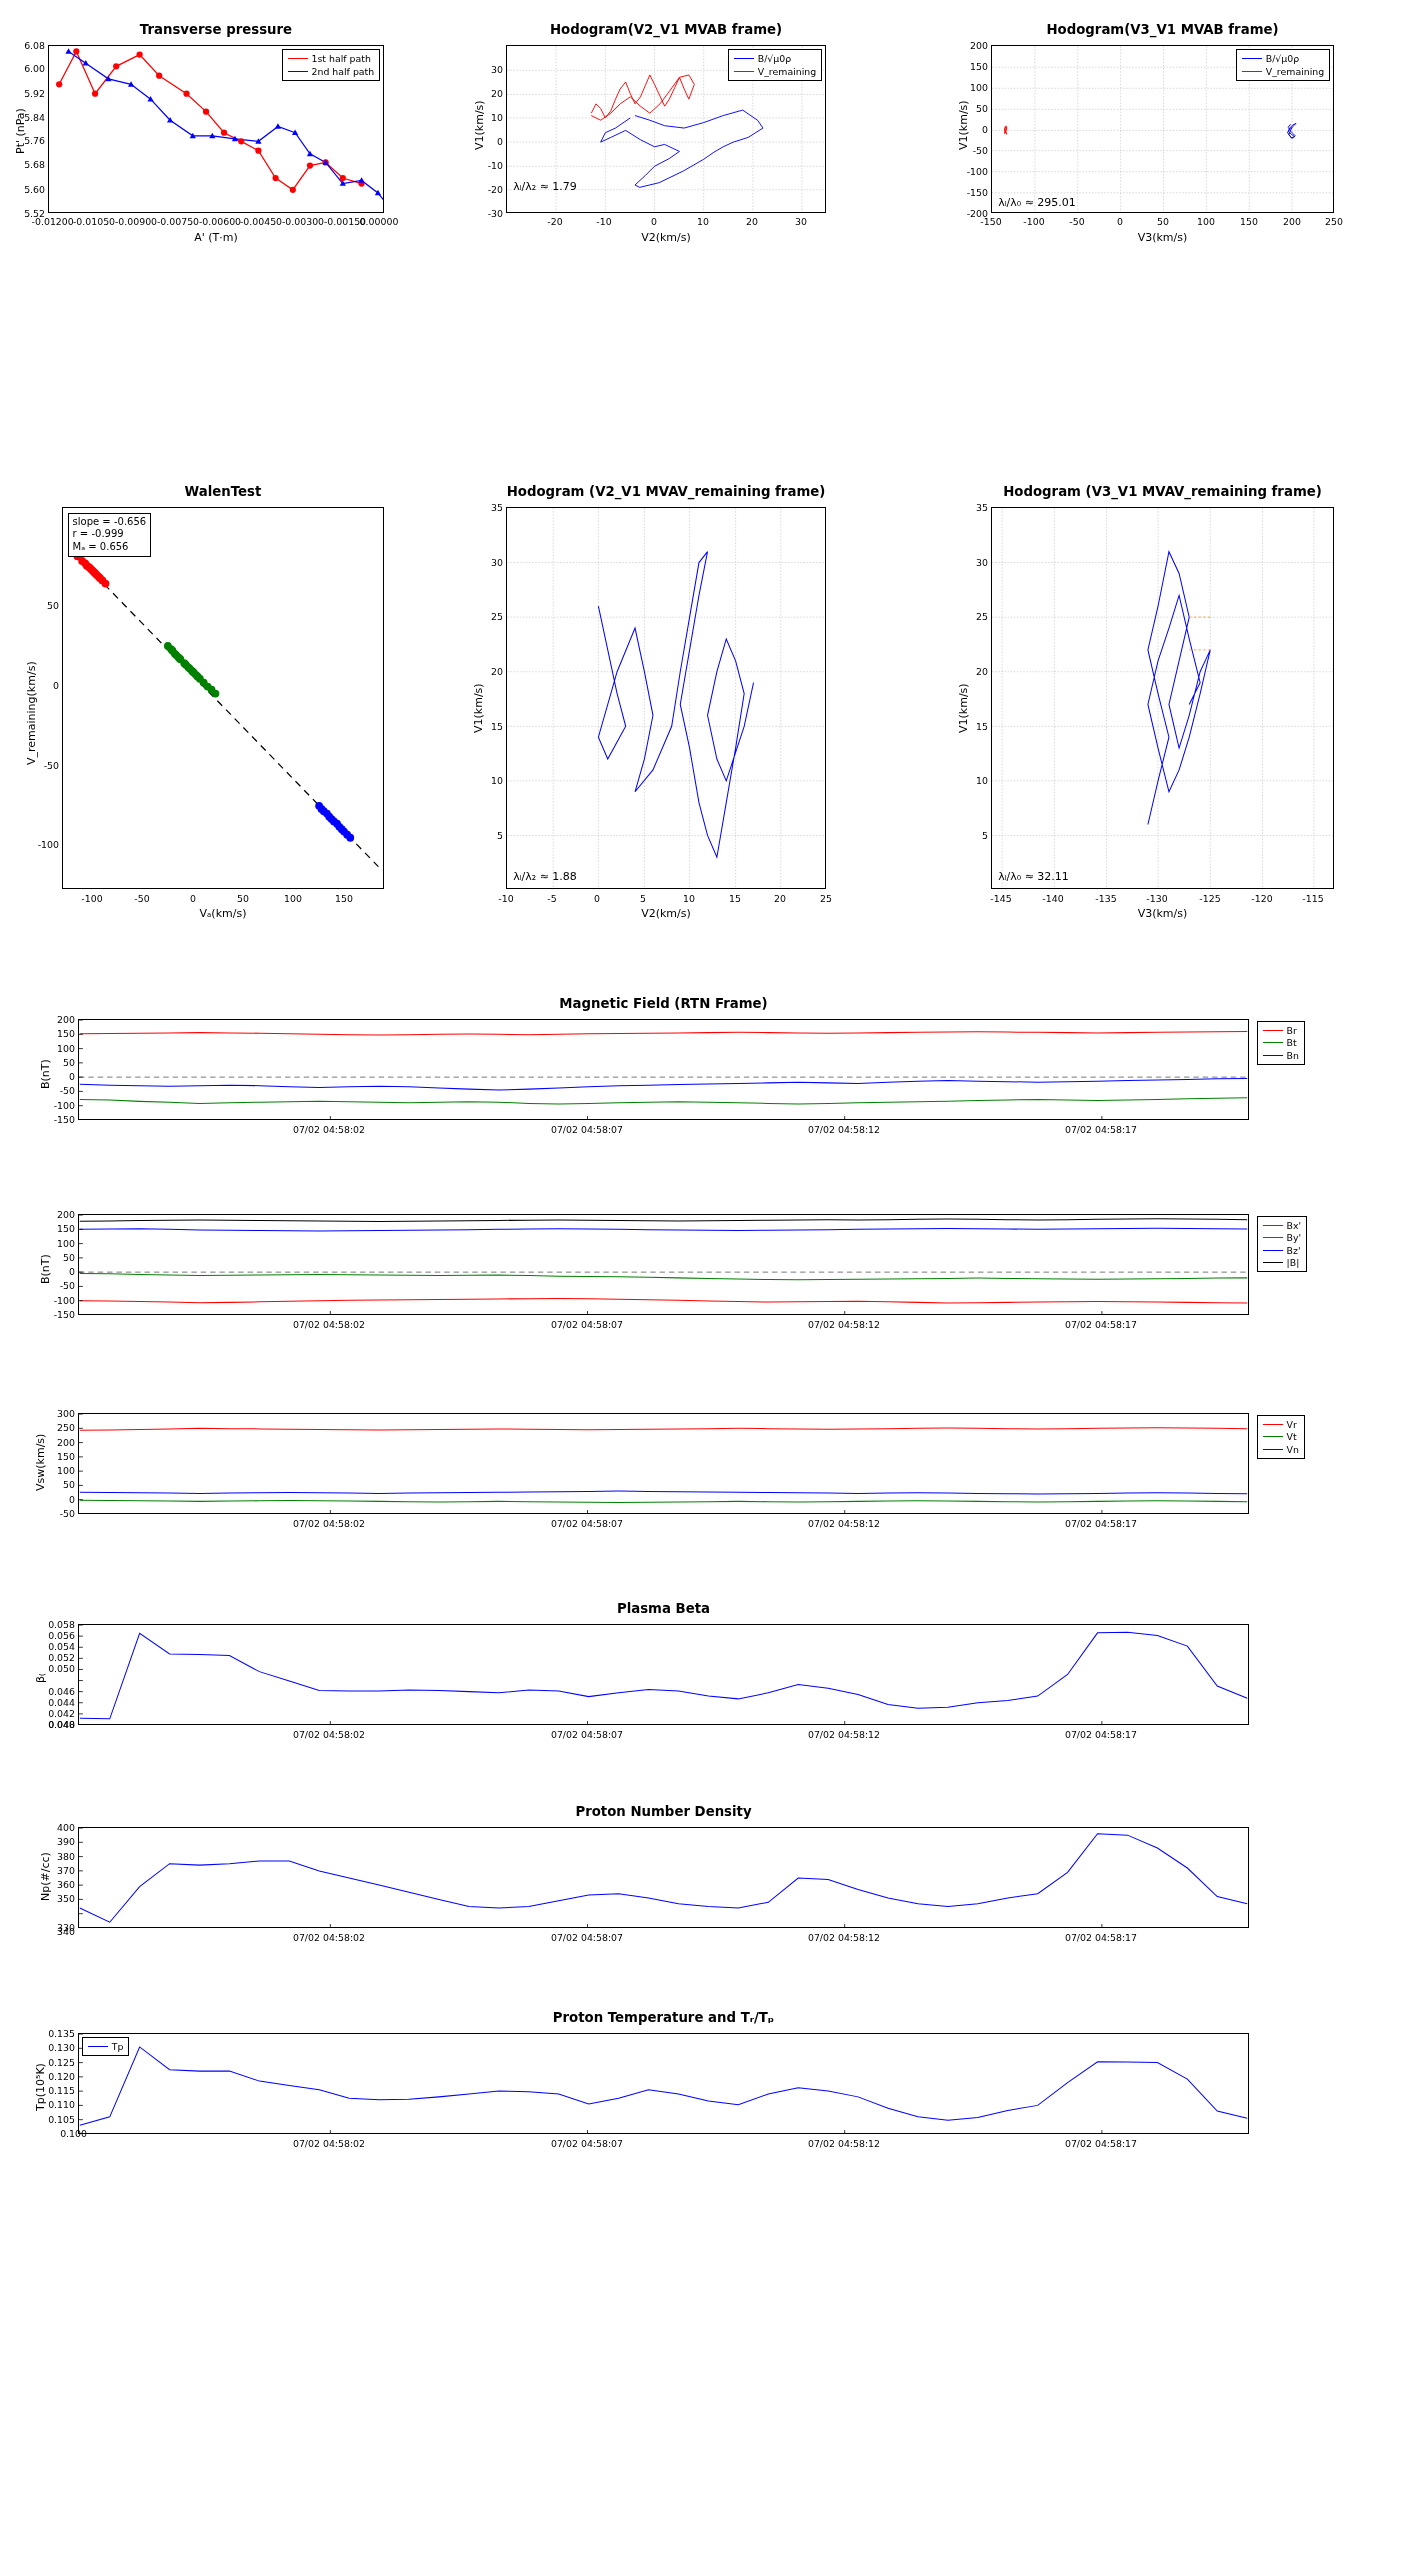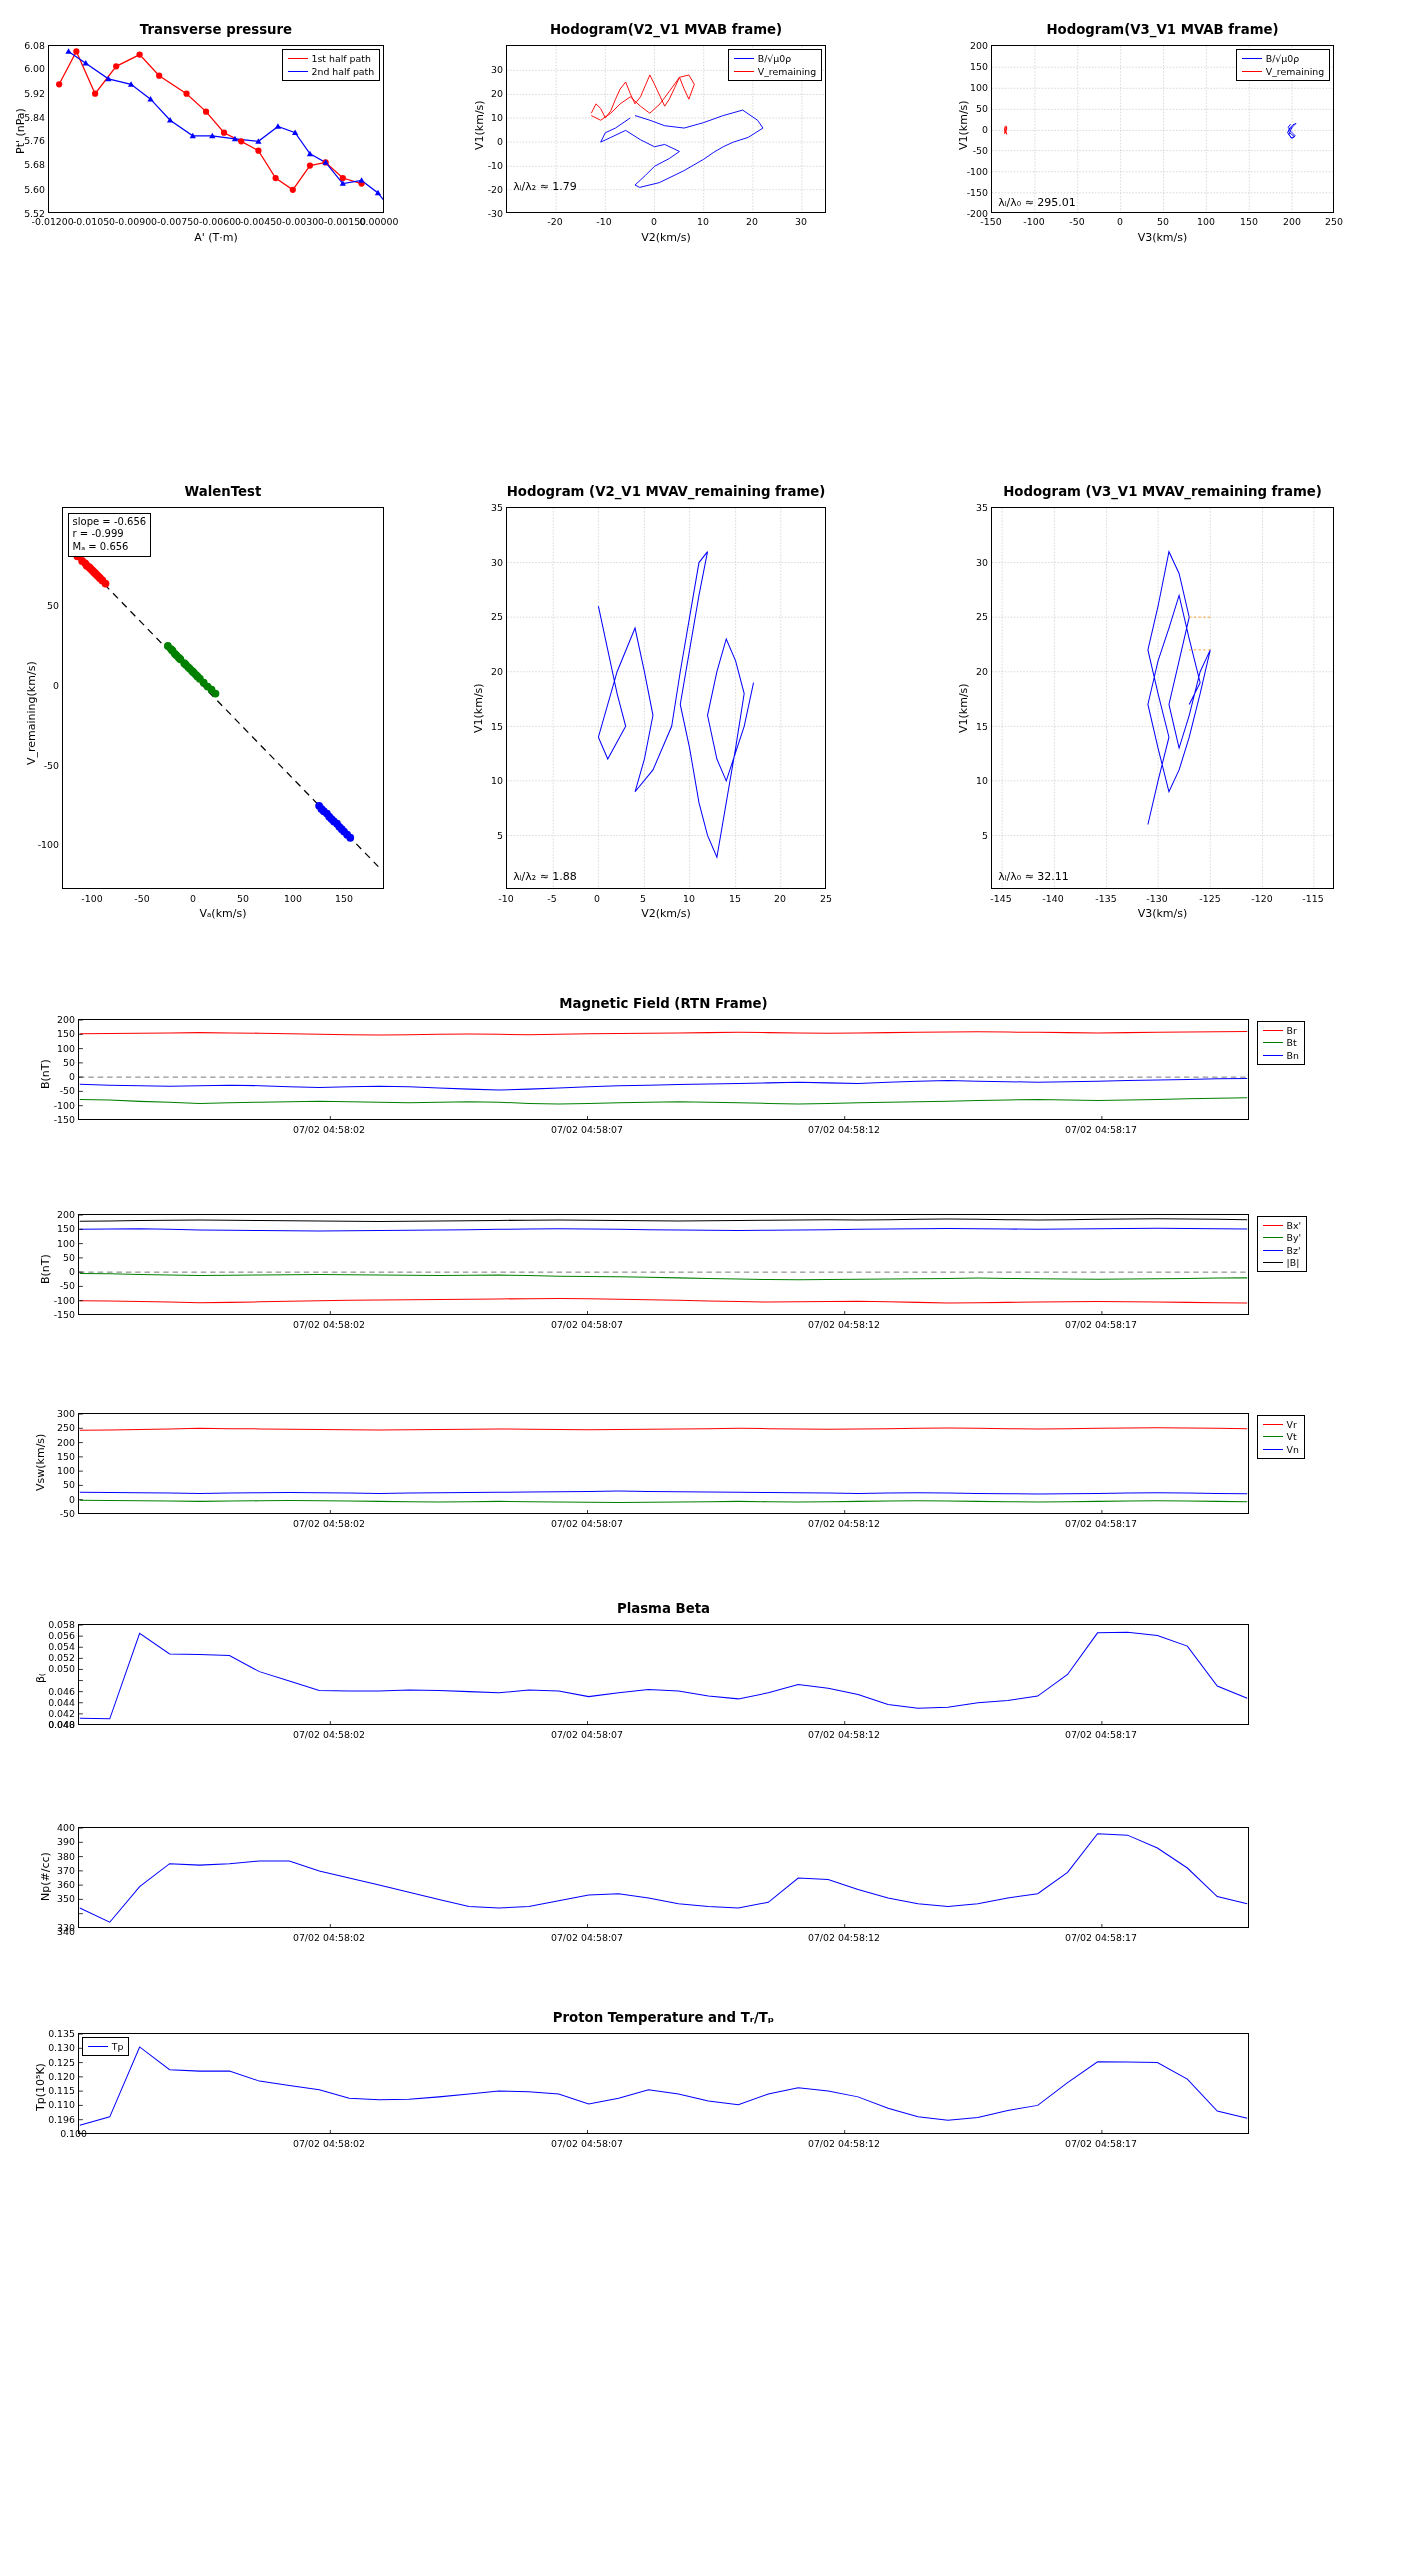--- a/index.html
+++ b/index.html
@@ -570,20 +570,21 @@
       <div class="tick y" style="left: -37px; width: 34px; top: 22px;">0.054</div>
       <div class="tick y" style="left: -37px; width: 34px; top: 11px;">0.056</div>
       <div class="tick y" style="left: -37px; width: 34px; top: 0px;">0.058</div>
       <div class="tick x" style="left: 251px; top: 105px;">07/02 04:58:02</div>
       <div class="tick x" style="left: 509px; top: 105px;">07/02 04:58:07</div>
       <div class="tick x" style="left: 766px; top: 105px;">07/02 04:58:12</div>
       <div class="tick x" style="left: 1023px; top: 105px;">07/02 04:58:17</div>
     </div>
 
   <div class="panel" style="left:78px;top:1827px;width:1171px;height:101px;">
+    <div class="title">Proton Number Density</div>
     <div class="axes ts" id="ts4" style="left:0;top:0;width:1171px;height:101px;">
         <svg width="1169" height="100" viewBox="0 0 1498 128" style="position: absolute; left: 0px; top: 0px;">
           <polyline fill="none" stroke="#0000ff" stroke-width="1.3" points="1.0,102.4 39.4,120.7 77.7,75.0 116.1,45.7 154.4,47.5 192.8,45.7 231.2,42.1 269.5,42.1 307.9,54.9 346.2,64.0 384.6,73.1 422.9,82.3 461.3,91.4 499.7,100.6 538.0,102.4 576.4,100.6 614.7,93.3 653.1,85.9 691.5,84.1 729.8,89.6 768.2,96.9 806.5,100.6 844.9,102.4 883.3,95.1 921.6,64.0 960.0,65.8 998.3,78.6 1036.7,89.6 1075.1,96.9 1113.4,100.6 1151.8,96.9 1190.1,89.6 1228.5,84.1 1266.8,56.7 1305.2,7.3 1343.6,9.1 1381.9,25.6 1420.3,51.2 1458.6,87.8 1497.0,96.9"></polyline>
           <line x1="0" x2="5" y1="128" y2="128" stroke="#000"></line>
           <line x1="0" x2="5" y1="109.71428571428572" y2="109.71428571428572" stroke="#000"></line>
           <line x1="0" x2="5" y1="91.42857142857143" y2="91.42857142857143" stroke="#000"></line>
           <line x1="0" x2="5" y1="73.14285714285714" y2="73.14285714285714" stroke="#000"></line>
           <line x1="0" x2="5" y1="54.85714285714286" y2="54.85714285714286" stroke="#000"></line>
           <line x1="0" x2="5" y1="36.571428571428584" y2="36.571428571428584" stroke="#000"></line>
           <line x1="0" x2="5" y1="18.285714285714292" y2="18.285714285714292" stroke="#000"></line>
@@ -629,21 +630,21 @@
         </svg>
       <div class="legend" style="left:3.1px;top:3.1px;">
         <div class="row">
             <span class="swatch" style="border-top-color:#0000ff"></span>
             <span class="lbl">Tp</span>
           </div>
       </div>
     </div>
     <div class="ylabel" style="left:-44px;top:78px;transform:rotate(-90deg);">Tp(10⁵K)</div>
   <div class="tick y" style="left: -37px; width: 34px; top: 100px; margin-left: 12px;">0.100</div>
-      <div class="tick y" style="left: -37px; width: 34px; top: 86px;">0.196</div>
+      <div class="tick y" style="left: -37px; width: 34px; top: 86px;">0.105</div>
       <div class="tick y" style="left: -37px; width: 34px; top: 71px;">0.110</div>
       <div class="tick y" style="left: -37px; width: 34px; top: 57px;">0.115</div>
       <div class="tick y" style="left: -37px; width: 34px; top: 43px;">0.120</div>
       <div class="tick y" style="left: -37px; width: 34px; top: 28.5px;">0.125</div>
       <div class="tick y" style="left: -37px; width: 34px; top: 14.3px;">0.130</div>
       <div class="tick y" style="left: -37px; width: 34px; top: 0px;">0.135</div>
       <div class="tick x" style="left: 251px; top: 105px;">07/02 04:58:02</div>
       <div class="tick x" style="left: 509px; top: 105px;">07/02 04:58:07</div>
       <div class="tick x" style="left: 766px; top: 105px;">07/02 04:58:12</div>
       <div class="tick x" style="left: 1023px; top: 105px;">07/02 04:58:17</div>

